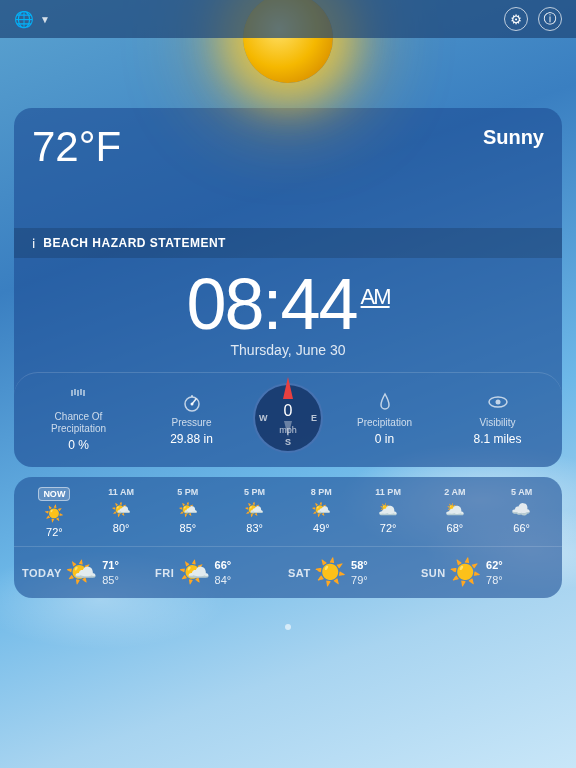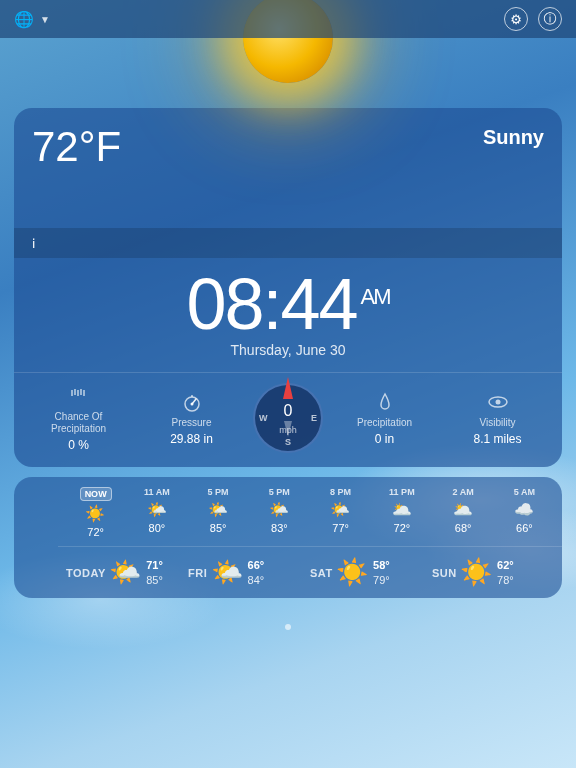--- a/index.html
+++ b/index.html
@@ -147,36 +147,38 @@
     .time-display {
       font-size: 72px;
       color: #fff;
       font-weight: 100;
       letter-spacing: -2px;
       line-height: 1;
     }
     .time-am {
       font-size: 22px;
       font-weight: 300;
+      text-decoration: underline;
     }
     .date-display {
       color: rgba(255,255,255,0.85);
       font-size: 14px;
       font-weight: 300;
       margin-top: 2px;
       margin-bottom: 10px;
     }
 
     
     .stats-row {
       display: flex;
       align-items: center;
       justify-content: space-around;
       padding: 10px 8px 14px;
       border-top: 1px solid rgba(255,255,255,0.15);
+      border-radius: 24px;
     }
     .stat-item {
       display: flex;
       flex-direction: column;
       align-items: center;
       gap: 3px;
       flex: 1;
     }
     .stat-icon {
       color: rgba(255,255,255,0.8);
@@ -241,21 +243,20 @@
     }
 
     
     .forecast-card {
       margin: 0 14px 14px;
       background: rgba(30, 80, 150, 0.6);
       border-radius: 18px;
       overflow: hidden;
       z-index: 5;
       position: relative;
-      padding-left: 44px;
     }
 
     
     .hourly-row {
       display: flex;
       padding: 10px 8px 8px;
       gap: 2px;
       border-bottom: 1px solid rgba(255,255,255,0.15);
       overflow: hidden;
     }
@@ -355,20 +356,21 @@
 
 <div class="main-card">
 
   <div class="card-top">
     <div class="temp-display">72°F</div>
     <div class="condition-display">Sunny</div>
   </div>
 
   <div class="alert-banner">
     <span class="alert-icon">ℹ</span>
+    <span class="alert-text">BEACH HAZARD STATEMENT</span>
   </div>
 
   <div class="time-section">
     <div class="time-display">
       <span>08:44</span><span class="time-am" style="font-size:22px;vertical-align:super;margin-left:4px;">AM</span>
     </div>
     <div class="date-display">Thursday, June 30</div>
   </div>
 
   <div class="stats-row">
@@ -463,21 +465,21 @@
         <div class="hourly-temp">85°</div>
       </div>
       <div class="hourly-item">
         <div class="hourly-time">5 PM</div>
         <div class="hourly-icon">🌤️</div>
         <div class="hourly-temp">83°</div>
       </div>
       <div class="hourly-item">
         <div class="hourly-time">8 PM</div>
         <div class="hourly-icon">🌤️</div>
-        <div class="hourly-temp">77°</div>
+        <div class="hourly-temp">49°</div>
       </div>
       <div class="hourly-item">
         <div class="hourly-time">11 PM</div>
         <div class="hourly-icon">🌥️</div>
         <div class="hourly-temp">72°</div>
       </div>
       <div class="hourly-item">
         <div class="hourly-time">2 AM</div>
         <div class="hourly-icon">🌥️</div>
         <div class="hourly-temp">68°</div>

